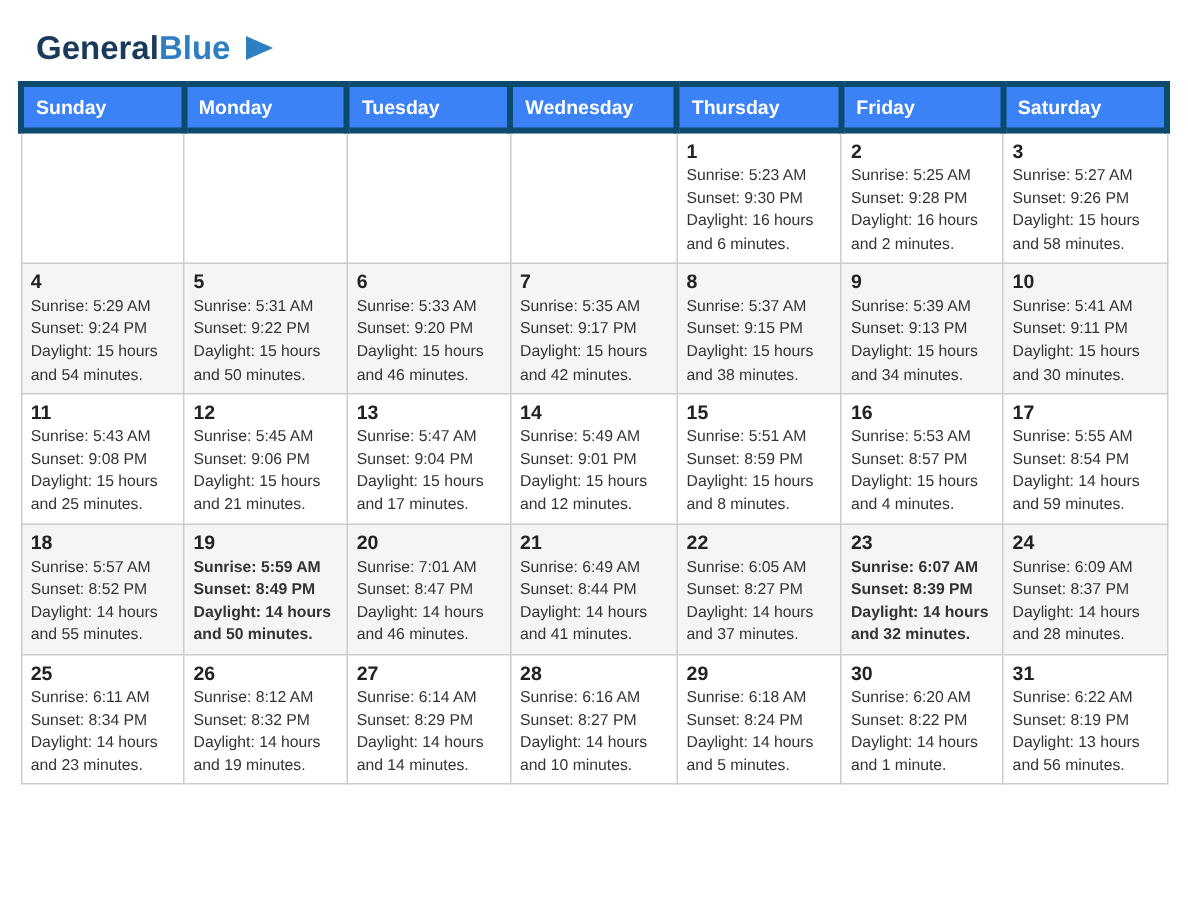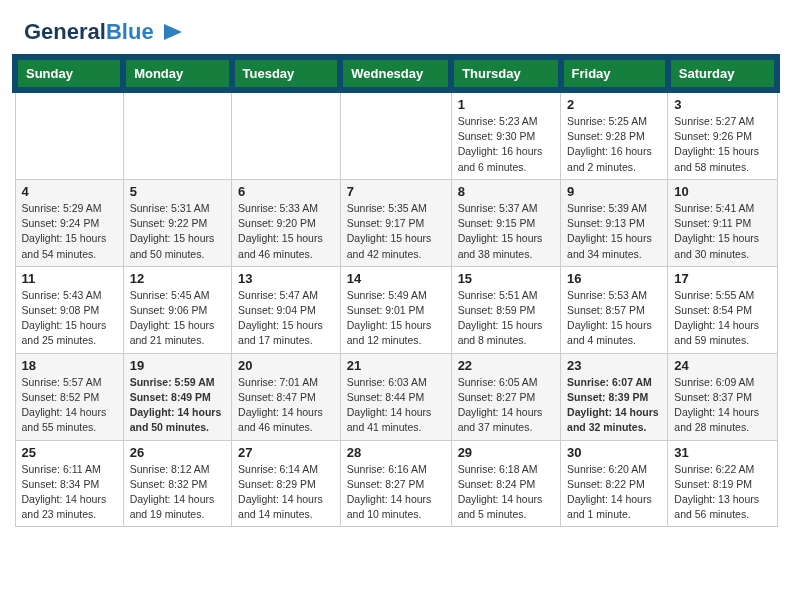--- a/index.html
+++ b/index.html
@@ -6,21 +6,21 @@
     body { font-family: Arial, sans-serif; background: #fff; width: 792px; min-height: 612px; }
     .header { display: flex; justify-content: space-between; align-items: flex-end; padding: 18px 24px 8px 24px; }
     .logo { display: flex; align-items: center; }
     .logo-text { font-size: 22px; font-weight: bold; color: #1a3a5c; line-height: 1.1; }
     .logo-text span { color: #2e7fc1; }
     .logo-icon { width: 28px; height: 28px; margin-left: 2px; }
     .title-block { text-align: right; }
     .month-year { font-size: 36px; color: #333; font-weight: 300; }
     .location { font-size: 15px; color: #555; }
     .calendar { width: 100%; border-collapse: collapse; margin: 0 0 0 0; }
-    .calendar th { background: #15803d; color: #fff; text-align: left; padding: 6px 8px; font-size: 13px; font-weight: bold; border: 6px solid #0c4a6e; }
+    .calendar th { background: #3b82f6; color: #fff; text-align: left; padding: 6px 8px; font-size: 13px; font-weight: bold; border: 4px solid #0c4a6e; }
     .calendar td { border: 1px solid #ccc; vertical-align: top; padding: 4px 6px; width: 113px; min-height: 80px; font-size: 11px; color: #333; background: #fff; }
     .calendar tr:nth-child(even) td { background: #f5f5f5; }
     .day-num { font-size: 13px; font-weight: bold; color: #222; margin-bottom: 2px; }
     .day-info { font-size: 10.5px; color: #333; line-height: 1.45; }
     .empty-cell { background: #fff !important; }
     .calendar-wrapper { padding: 0 12px 12px 12px; }
   </style>
 </head>
 <body>
 
@@ -204,21 +204,21 @@
           </td>
           <td>
             <div class="day-num">20</div>
             <div class="day-info" style="white-space: pre-line;">Sunrise: 7:01 AM
 Sunset: 8:47 PM
 Daylight: 14 hours
 and 46 minutes.</div>
           </td>
           <td>
             <div class="day-num">21</div>
-            <div class="day-info" style="white-space: pre-line;">Sunrise: 6:03 AM
+            <div class="day-info" style="white-space: pre-line;">Sunrise: 6:49 AM
 Sunset: 8:44 PM
 Daylight: 14 hours
 and 41 minutes.</div>
           </td>
           <td>
             <div class="day-num">22</div>
             <div class="day-info" style="white-space: pre-line;">Sunrise: 6:05 AM
 Sunset: 8:27 PM
 Daylight: 14 hours
 and 37 minutes.</div>

